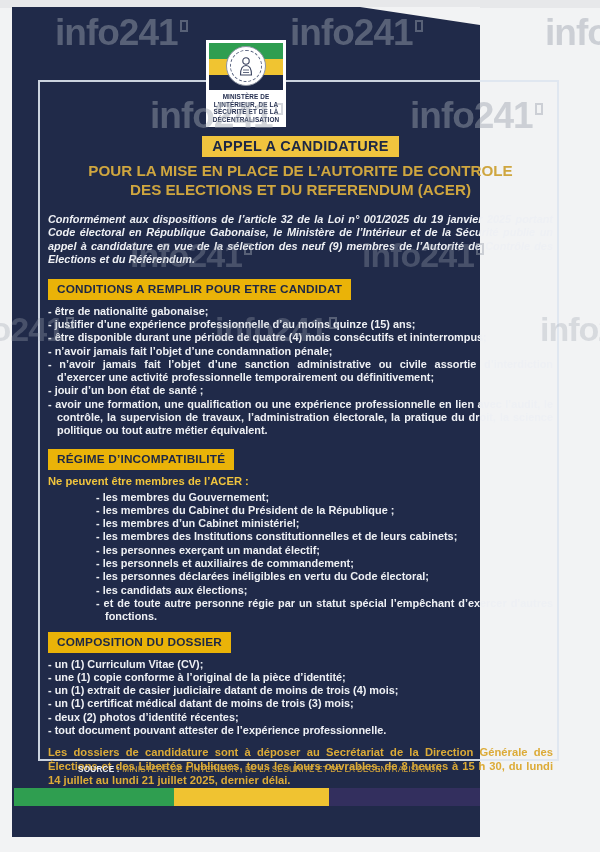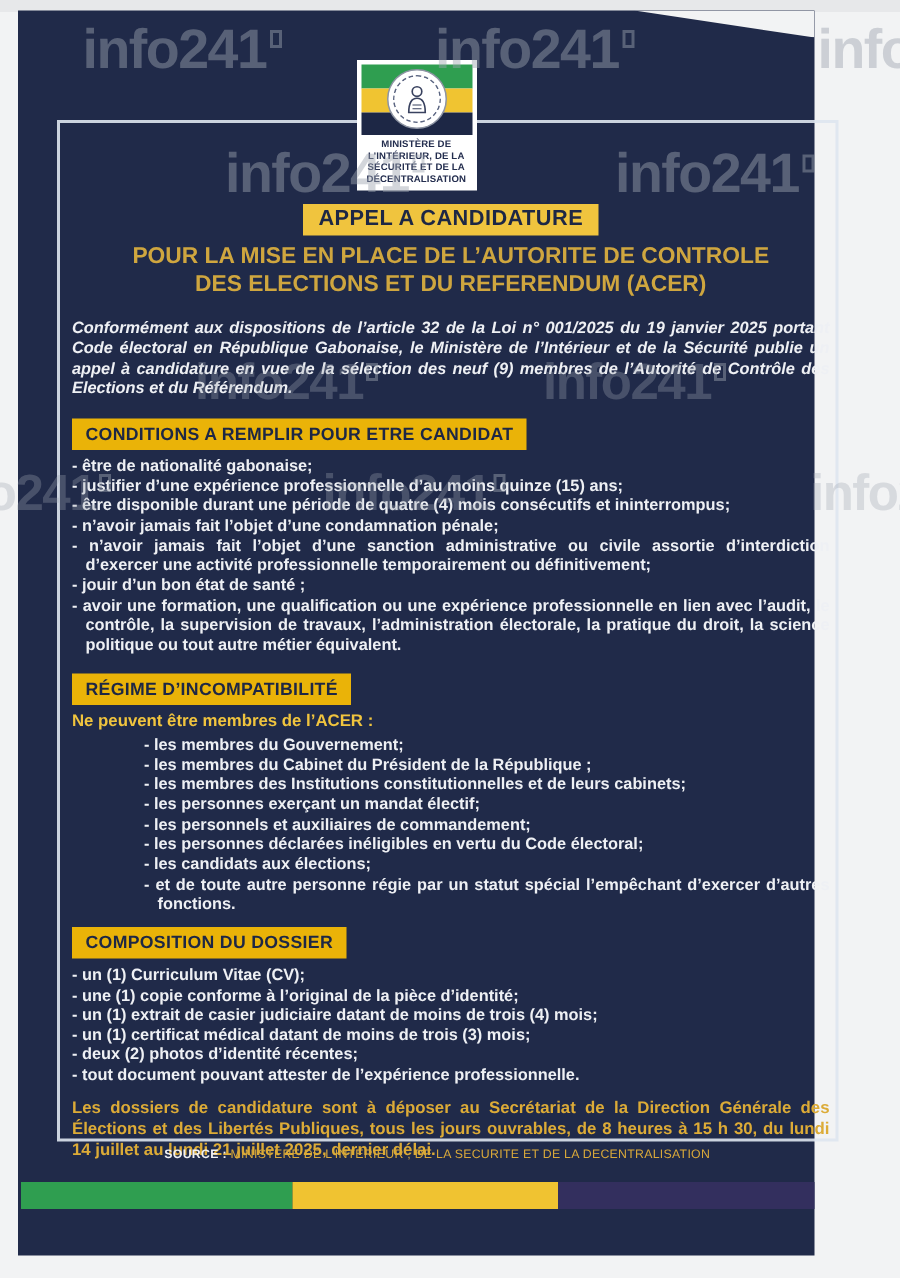--- a/index.html
+++ b/index.html
@@ -6,21 +6,21 @@
   html,body { width:600px; height:852px; }
   body {
     position:relative;
     background:#f2f3f4;
     font-family:"Liberation Sans", sans-serif;
     overflow:hidden;
   }
   .top-strip { position:absolute; top:0; left:0; width:600px; height:8px; background:#e7e8ea; }
 
   .poster {
-    position:absolute; left:12px; top:7px; width:531px; height:830px;
+    position:absolute; left:12px; top:7px; width:468px; height:830px;
     background:#202a49;
   }
   .corner-wedge {
     position:absolute; top:0; right:0; width:120px; height:18px;
     background:#f2f3f4;
     clip-path:polygon(0 0, 100% 0, 100% 100%);
   }
 
   .frame {
     position:absolute; left:26px; top:73px; width:521px; height:681px;
@@ -171,20 +171,21 @@
       </div>
 
     <div class="sect-head-row" style="margin-top:11px;">
       <span class="sect-head">RÉGIME D’INCOMPATIBILITÉ</span>
     </div>
     <div class="subtitle">Ne peuvent être membres de l’ACER :</div>
     <div class="list" style="margin-top:4px;margin-left:48px;">
 
     <div class="li"><span>les membres du Gouvernement;</span></div>
         <div class="li"><span>les membres du Cabinet du Président de la République ;</span></div>
+        <div class="li"><span>les membres d’un Cabinet ministériel;</span></div>
         <div class="li"><span>les membres des Institutions constitutionnelles et de leurs cabinets;</span></div>
         <div class="li"><span>les personnes exerçant un mandat électif;</span></div>
         <div class="li"><span>les personnels et auxiliaires de commandement;</span></div>
         <div class="li"><span>les personnes déclarées inéligibles en vertu du Code électoral;</span></div>
         <div class="li"><span>les candidats aux élections;</span></div>
         <div class="li"><span>et de toute autre personne régie par un statut spécial l’empêchant d’exercer d’autres fonctions.</span></div>
       </div>
 
     <div class="sect-head-row" style="margin-top:8px;">
       <span class="sect-head">COMPOSITION DU DOSSIER</span>

